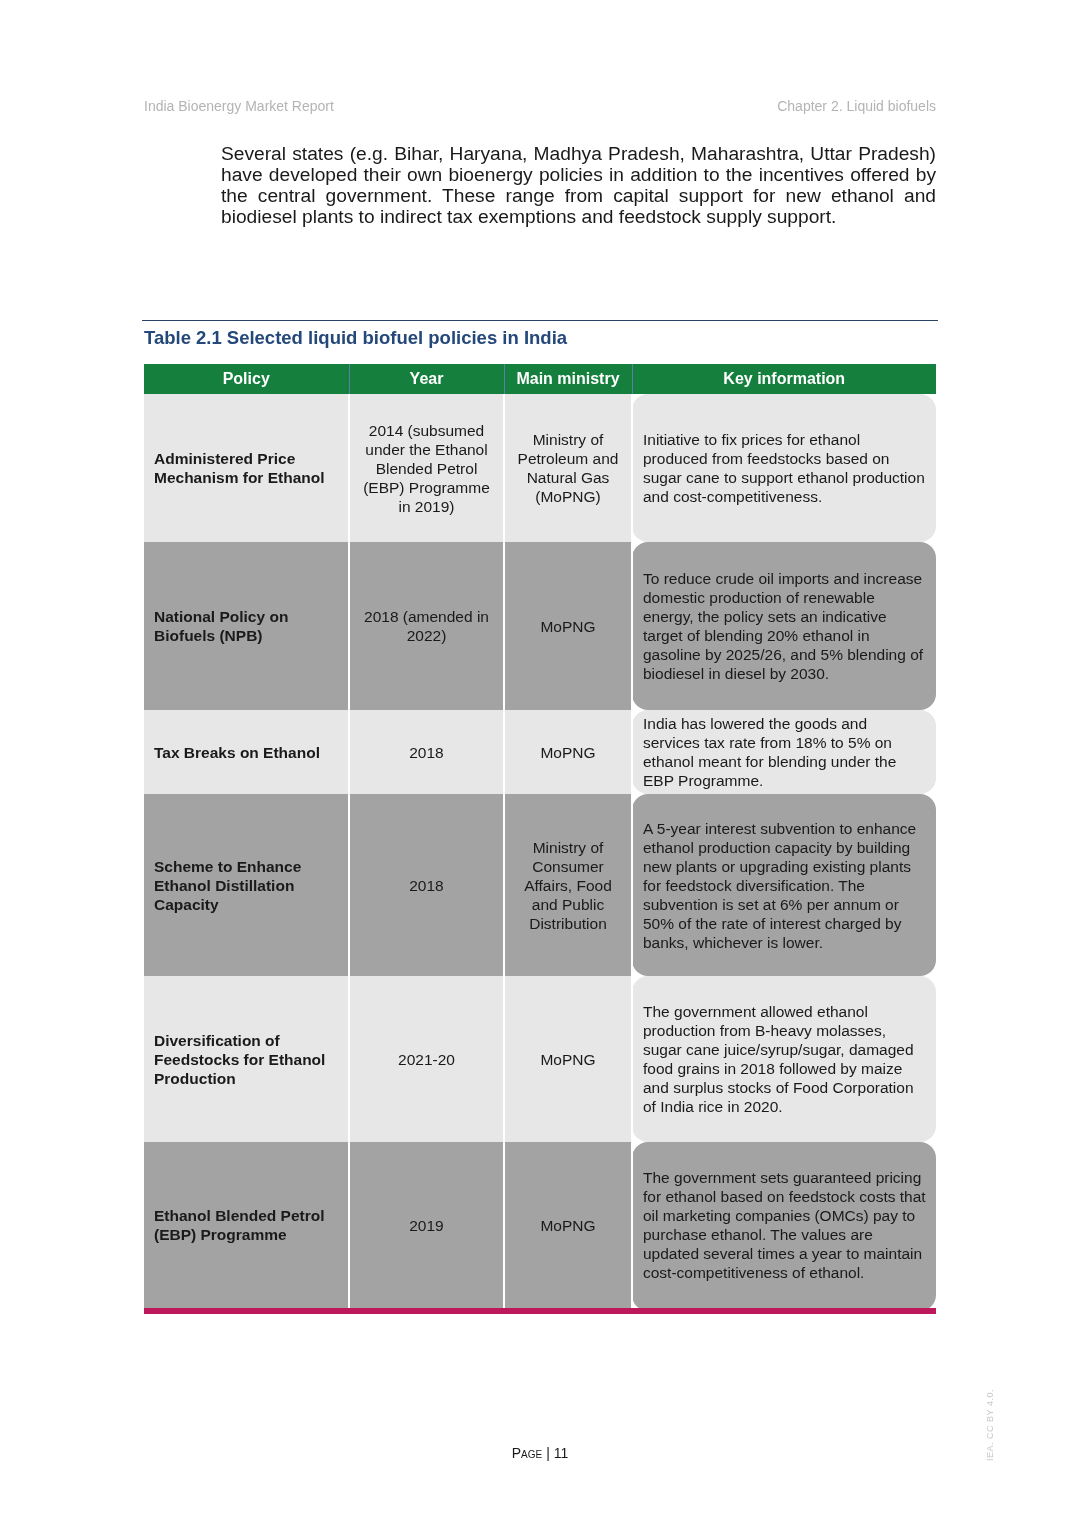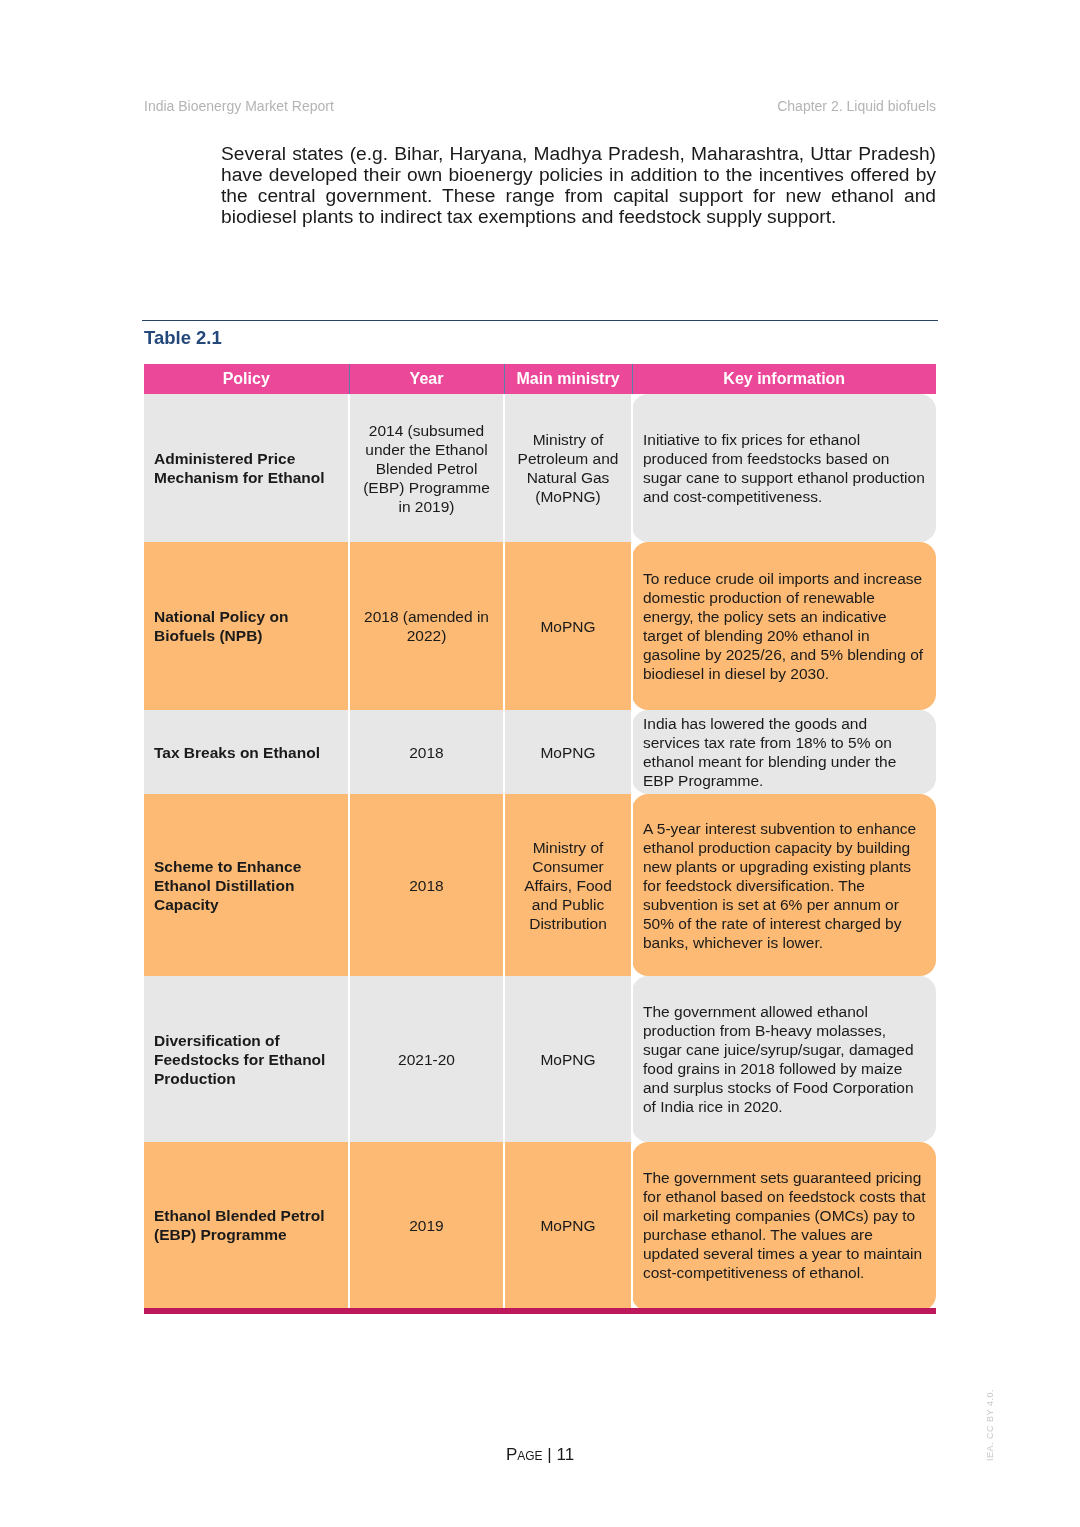--- a/index.html
+++ b/index.html
@@ -29,45 +29,45 @@
     table.policies {
       position: absolute; top: 364px; left: 144px; width: 792px;
       border-collapse: collapse; table-layout: fixed;
       font-size: 15.5px;
     }
     table.policies col.c1 { width: 205px; }
     table.policies col.c2 { width: 155px; }
     table.policies col.c3 { width: 128px; }
     table.policies col.c4 { width: 304px; }
     table.policies th {
-      background: #ec4899; color: #ffffff; font-weight: bold;
+      background: #15803d; color: #ffffff; font-weight: bold;
       font-size: 16px; height: 30px; padding: 0; text-align: center;
       border-right: 1px solid #5c7fa8;
     }
     table.policies th:last-child { border-right: none; }
     table.policies td {
       vertical-align: middle; padding: 0 10px;
       border-right: 2px solid #ffffff; line-height: 19px;
     }
     table.policies td:last-child { border-right: none; border-radius: 16px; }
     table.policies tr.shaded td { background: #e7e7e7; }
-    table.policies tr.plain td { background: #fdba74; }
+    table.policies tr.plain td { background: #a3a3a3; }
     td.policy-name { font-weight: bold; line-height: 23.5px; }
     td.year, td.ministry { text-align: center; }
     td.key-info { text-align: left; }
     tr.r1 td { height: 148px; }
     tr.r2 td { height: 168px; }
     tr.r3 td { height: 84px; }
     tr.r4 td { height: 182px; }
     tr.r5 td { height: 166px; }
     tr.r6 td { height: 166px; }
     tr.r6 td { border-bottom: 6px solid #be185d; }
     .page-number {
       position: absolute; top: 1445px; left: 0; width: 1080px;
-      text-align: center; font-size: 17px; color: #1a1a1a;
+      text-align: center; font-size: 14px; color: #1a1a1a;
     }
     .page-number .sc { font-variant: small-caps; }
     .license {
       position: absolute; left: 990px; top: 1425px;
       transform: translate(-50%, -50%) rotate(-90deg);
       font-size: 9px; color: #c8c8c8; white-space: nowrap;
       letter-spacing: 0.5px;
     }
   </style>
 </head>
@@ -77,20 +77,21 @@
   <span>India Bioenergy Market Report</span>
   <span>Chapter 2. Liquid biofuels</span>
 </div>
 
 <p class="intro">Several states (e.g. Bihar, Haryana, Madhya Pradesh, Maharashtra, Uttar Pradesh) have developed their own bioenergy policies in addition to the incentives offered by the central government. These range from capital support for new ethanol and biodiesel plants to indirect tax exemptions and feedstock supply support.</p>
 
 <div class="table-rule"></div>
 
 <div class="table-caption">
   <span>Table 2.1</span>
+  <span>Selected liquid biofuel policies in India</span>
 </div>
 
 <table class="policies">
   <colgroup>
     <col class="c1">
       <col class="c2">
       <col class="c3">
       <col class="c4">
   </colgroup>
   <thead>

